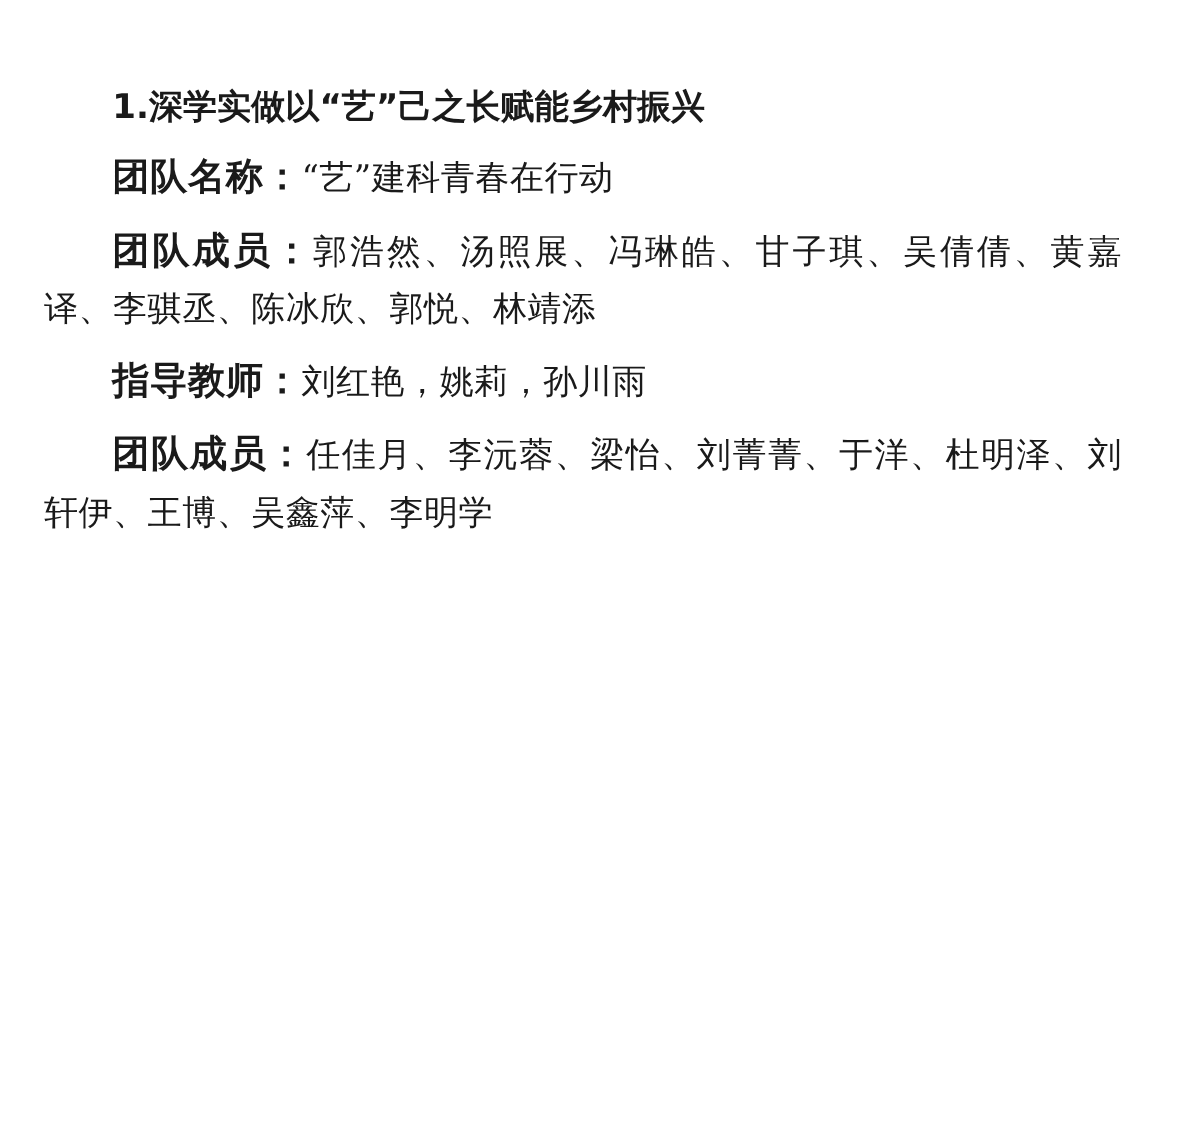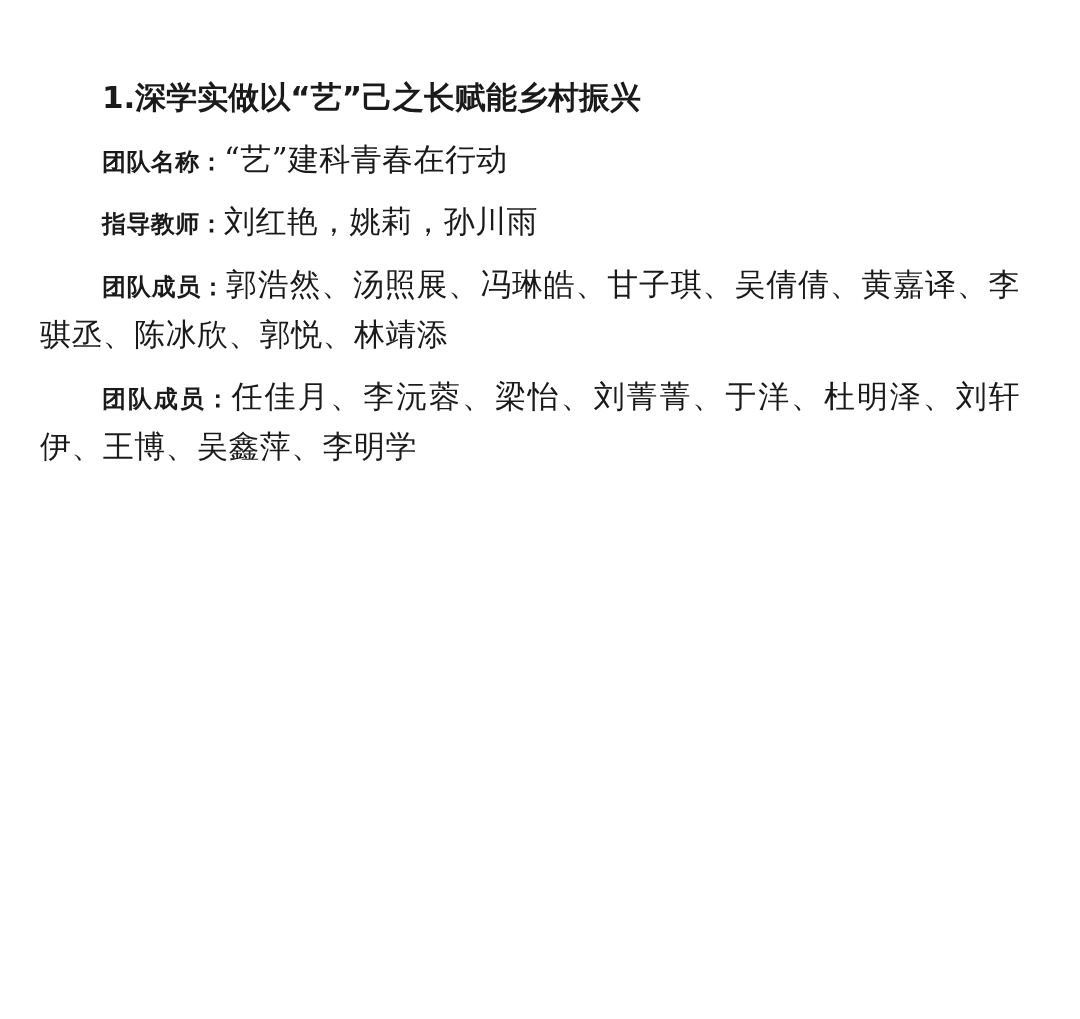--- a/index.html
+++ b/index.html
@@ -40,43 +40,43 @@
     font-family: "DejaVu Sans", "Liberation Sans", sans-serif;
     font-size: 31px;
     letter-spacing: 0px;
   }
   .indent {
     text-indent: 62px;
   }
   .field-label {
     font-weight: 700;
     font-family: "DejaVu Sans", "Liberation Sans", sans-serif;
-    font-size: 24px;
+    font-size: 34px;
   }
   .field-value {
     font-family: "DejaVu Serif", "Liberation Serif", serif;
     font-size: 31px;
   }
   .spacer-bottom {
     height: 150px;
   }
 </style>
 </head>
 <body>
 
 <div class="page">
   <div class="doc-body">
 
     <p class="para heading indent"><span>1.</span><span>深学实做以“艺”己之长赋能乡村振兴</span></p>
 
     <p class="para indent"><span class="field-label">团队名称：</span><span class="field-value">“艺”建科青春在行动</span></p>
 
+    <p class="para indent"><span class="field-label">团队成员：</span><span class="field-value">郭浩然、汤照展、冯琳皓、甘子琪、吴倩倩、黄嘉译、李骐丞、陈冰欣、郭悦、林靖添</span></p>
+
     <p class="para indent"><span class="field-label">指导教师：</span><span class="field-value">刘红艳，姚莉，孙川雨</span></p>
-
-    <p class="para indent"><span class="field-label">团队成员：</span><span class="field-value">郭浩然、汤照展、冯琳皓、甘子琪、吴倩倩、黄嘉译、李骐丞、陈冰欣、郭悦、林靖添</span></p>
 
 
 
     <p class="para indent"><span class="field-label">团队成员：</span><span class="field-value">任佳月、李沅蓉、梁怡、刘菁菁、于洋、杜明泽、刘轩伊、王博、吴鑫萍、李明学</span></p>
 
 
     <div class="spacer-bottom"></div>
   </div>
 </div>
 

